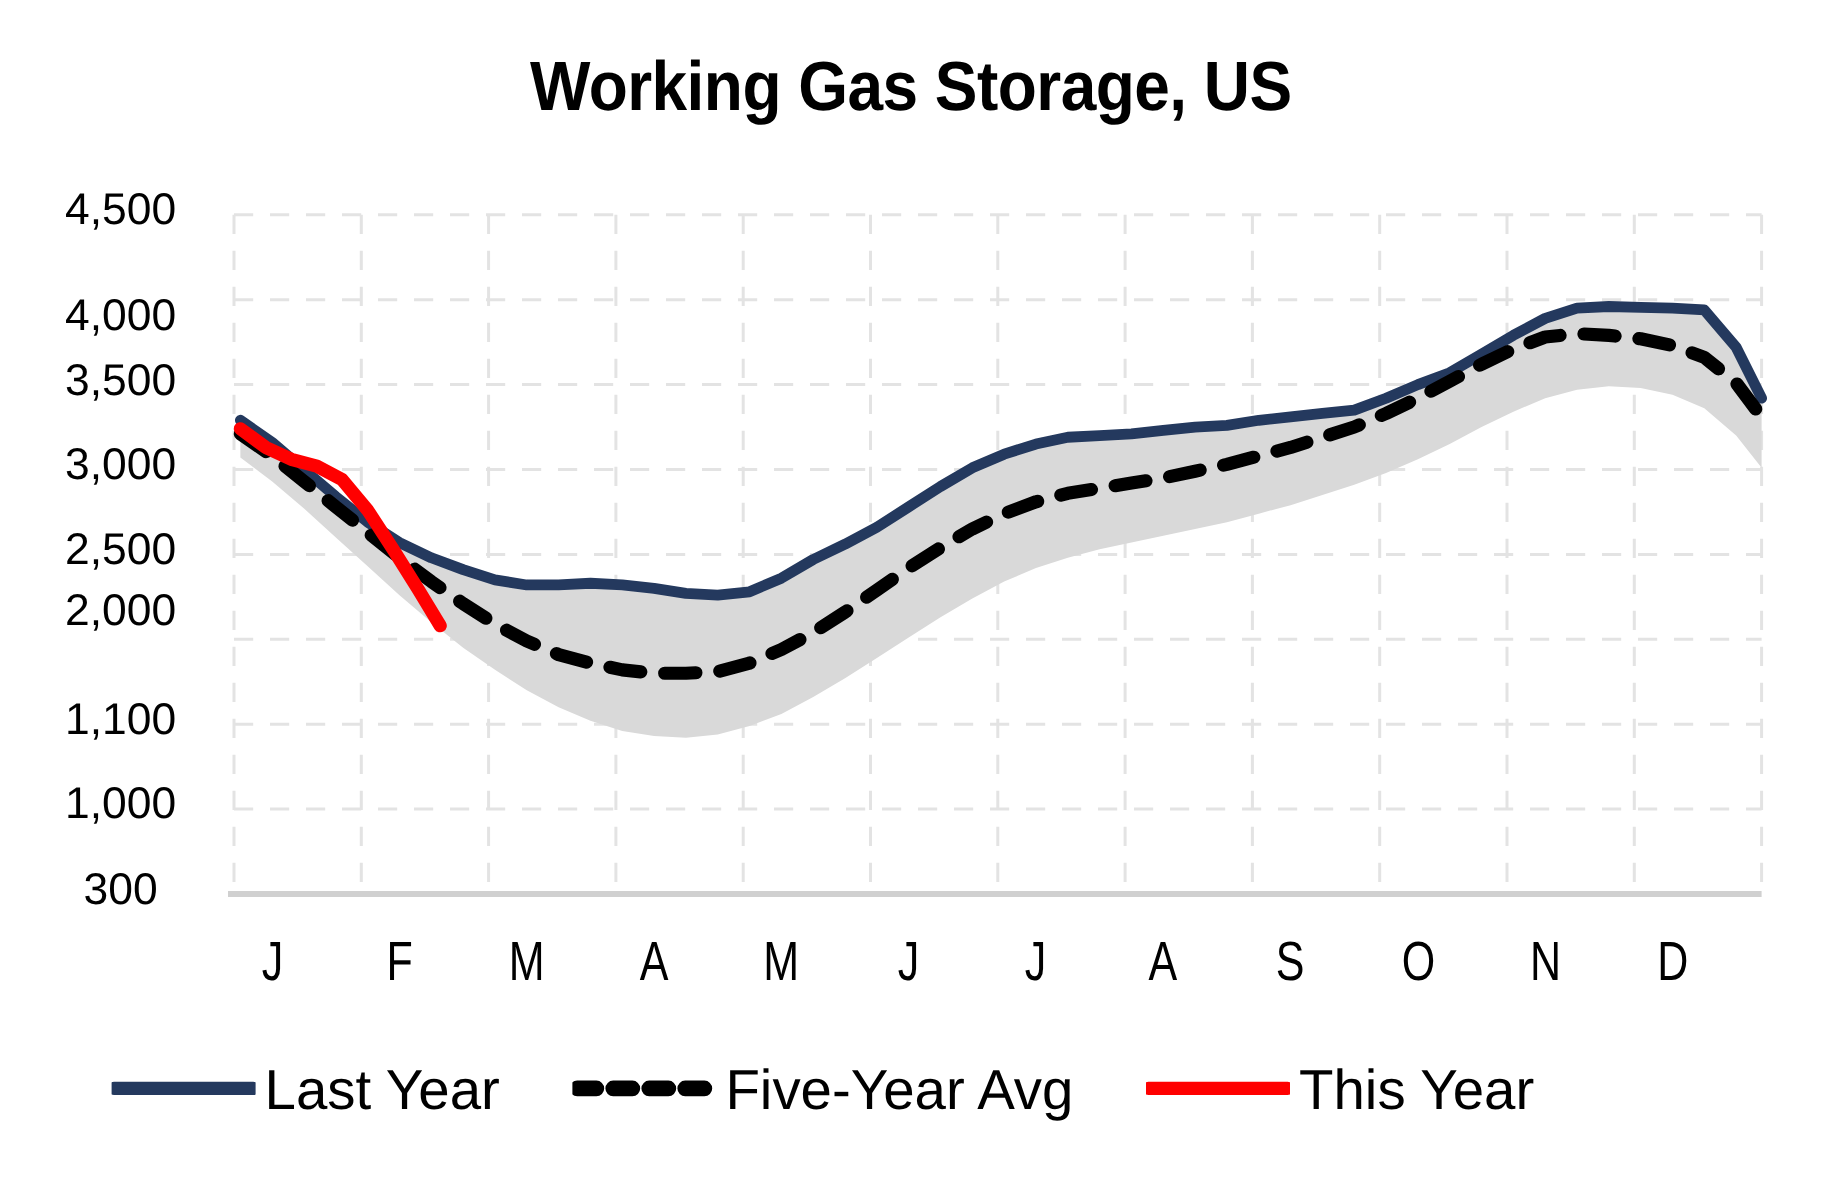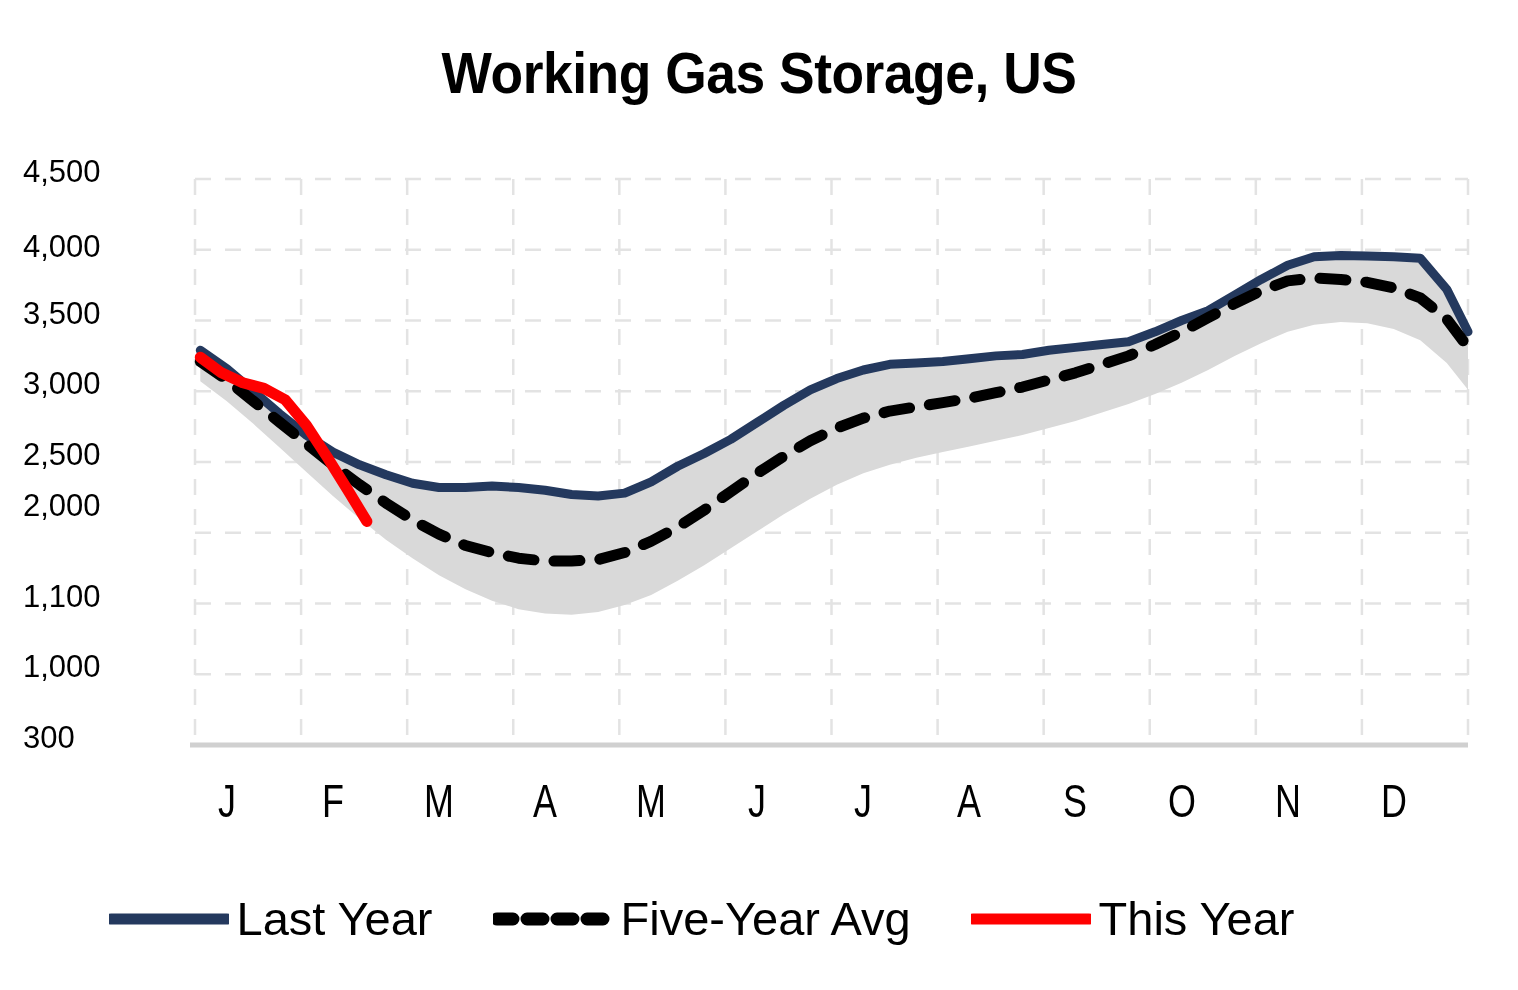--- a/index.html
+++ b/index.html
@@ -51,22 +51,22 @@
     position: absolute;
     left: 0;
     top: 0;
   }
 
   
   .y-tick-label {
     position: absolute;
     right: 0;
     width: 155px;
-    text-align: left;
-    font-size: 31px;
+    text-align: center;
+    font-size: 37px;
     color: #000000;
     font-family: "Liberation Sans", sans-serif;
     line-height: 1;
     white-space: nowrap;
   }
   #y-axis-labels {
     position: absolute;
     left: 0;
     top: 0;
     width: 178px;
@@ -90,27 +90,27 @@
     font-family: "Liberation Sans Narrow", "Liberation Sans", sans-serif;
     font-size: 46px;
     color: #000000;
     line-height: 1;
     transform: scaleX(0.78);
   }
 
   
   #legend {
     position: absolute;
-    left: 16px;
+    left: 0;
     top: 872px;
     width: 1371px;
     height: 70px;
     display: flex;
     justify-content: center;
-    align-items: flex-end;
+    align-items: center;
     gap: 0;
   }
   .legend-item {
     display: flex;
     align-items: center;
     white-space: nowrap;
   }
   .legend-item + .legend-item { margin-left: 60px; }
 
   .legend-swatch {
@@ -160,21 +160,21 @@
           <line x1="195" y1="674.25" x2="1468" y2="674.25" stroke="#E3E3E3" stroke-width="2.5" stroke-dasharray="16 14"></line>
         </g>
         <path d="M200.30416666666667 350.215 L226.825 367.195 L253.34583333333333 389.83500000000004 L279.8666666666667 412.47499999999997 L306.38750000000005 433.7 L332.9083333333333 450.68 L359.4291666666667 463.415 L385.95 473.32 L412.4708333333333 481.81 L438.9916666666667 486.055 L465.5125 486.055 L492.0333333333333 484.64 L518.5541666666667 486.055 L545.0749999999999 488.885 L571.5958333333333 493.13 L598.1166666666667 494.54499999999996 L624.6374999999999 491.71500000000003 L651.1583333333333 480.395 L677.6791666666667 464.83 L704.1999999999999 452.095 L730.7208333333333 437.945 L757.2416666666667 420.965 L783.7624999999999 403.98499999999996 L810.2833333333333 388.42 L836.8041666666667 377.09999999999997 L863.325 368.60999999999996 L889.8458333333333 362.95 L916.3666666666667 361.535 L942.8875 360.11999999999995 L969.4083333333333 357.28999999999996 L995.9291666666667 354.46000000000004 L1022.45 353.045 L1048.9708333333333 348.8 L1075.4916666666668 345.97 L1102.0125 343.14000000000004 L1128.5333333333333 338.895 L1155.0541666666668 328.99 L1181.575 317.67 L1208.0958333333333 307.76500000000004 L1234.6166666666668 292.2 L1261.1375 276.635 L1287.6583333333333 263.90000000000003 L1314.1791666666668 256.825 L1340.7 255.41000000000003 L1367.2208333333333 256.1175 L1393.7416666666668 256.825 L1420.2625 258.24 L1446.7833333333333 289.36999999999995 L1468 331.82 L1468 389.83500000000004 L1446.7833333333333 362.95 L1420.2625 340.31 L1393.7416666666668 328.99 L1367.2208333333333 323.33 L1340.7 321.91499999999996 L1314.1791666666668 324.74499999999995 L1287.6583333333333 331.82 L1261.1375 343.14000000000004 L1234.6166666666668 355.875 L1208.0958333333333 370.02500000000003 L1181.575 382.76 L1155.0541666666668 394.08 L1128.5333333333333 403.98499999999996 L1102.0125 412.47499999999997 L1075.4916666666668 420.965 L1048.9708333333333 428.03999999999996 L1022.45 435.115 L995.9291666666667 440.77500000000003 L969.4083333333333 446.435 L942.8875 452.095 L916.3666666666667 457.75500000000005 L889.8458333333333 464.83 L863.325 473.32 L836.8041666666667 484.64 L810.2833333333333 498.78999999999996 L783.7624999999999 514.355 L757.2416666666667 531.335 L730.7208333333333 548.315 L704.1999999999999 565.295 L677.6791666666667 580.86 L651.1583333333333 595.01 L624.6374999999999 604.915 L598.1166666666667 611.99 L571.5958333333333 614.8199999999999 L545.0749999999999 613.405 L518.5541666666667 609.16 L492.0333333333333 600.67 L465.5125 589.35 L438.9916666666667 575.2 L412.4708333333333 558.22 L385.95 539.825 L359.4291666666667 518.6 L332.9083333333333 495.96000000000004 L306.38750000000005 471.90500000000003 L279.8666666666667 447.84999999999997 L253.34583333333333 423.795 L226.825 401.155 L200.30416666666667 381.345 Z" fill="#D9D9D9" stroke="none"></path>
         <polyline points="200.30416666666667,350.215 226.825,368.60999999999996 253.34583333333333,391.25 279.8666666666667,413.89000000000004 306.38750000000005,435.115 332.9083333333333,452.095 359.4291666666667,464.83 385.95,474.735 412.4708333333333,483.22499999999997 438.9916666666667,487.46999999999997 465.5125,487.46999999999997 492.0333333333333,486.055 518.5541666666667,487.46999999999997 545.0749999999999,490.29999999999995 571.5958333333333,494.54499999999996 598.1166666666667,495.96000000000004 624.6374999999999,493.13 651.1583333333333,481.81 677.6791666666667,466.245 704.1999999999999,453.51 730.7208333333333,439.35999999999996 757.2416666666667,422.38000000000005 783.7624999999999,405.40000000000003 810.2833333333333,389.83500000000004 836.8041666666667,378.51500000000004 863.325,370.02500000000003 889.8458333333333,364.365 916.3666666666667,362.95 942.8875,361.535 969.4083333333333,358.705 995.9291666666667,355.875 1022.45,354.46000000000004 1048.9708333333333,350.215 1075.4916666666668,347.385 1102.0125,344.555 1128.5333333333333,341.72499999999997 1155.0541666666668,331.82 1181.575,320.5 1208.0958333333333,310.595 1234.6166666666668,295.03 1261.1375,279.465 1287.6583333333333,265.315 1314.1791666666668,256.825 1340.7,255.41000000000003 1367.2208333333333,256.1175 1393.7416666666668,256.825 1420.2625,258.24 1446.7833333333333,289.36999999999995 1468,331.82" fill="none" stroke="#24395E" stroke-width="9" stroke-linecap="round" stroke-linejoin="round"></polyline>
         <polyline points="200.30416666666667,361.535 226.825,379.93 253.34583333333333,401.155 279.8666666666667,422.38000000000005 306.38750000000005,443.605 332.9083333333333,464.83 359.4291666666667,484.64 385.95,503.03499999999997 412.4708333333333,520.015 438.9916666666667,534.165 465.5125,545.485 492.0333333333333,552.56 518.5541666666667,558.22 545.0749999999999,561.05 571.5958333333333,561.05 598.1166666666667,559.635 624.6374999999999,552.56 651.1583333333333,541.24 677.6791666666667,527.09 704.1999999999999,510.11 730.7208333333333,491.71500000000003 757.2416666666667,473.32 783.7624999999999,456.34 810.2833333333333,440.77500000000003 836.8041666666667,428.03999999999996 863.325,418.135 889.8458333333333,411.06 916.3666666666667,406.815 942.8875,402.57 969.4083333333333,398.325 995.9291666666667,392.66499999999996 1022.45,387.00500000000005 1048.9708333333333,379.93 1075.4916666666668,372.855 1102.0125,364.365 1128.5333333333333,355.875 1155.0541666666668,344.555 1181.575,331.82 1208.0958333333333,317.67 1234.6166666666668,303.52 1261.1375,290.785 1287.6583333333333,280.88000000000005 1314.1791666666668,278.05 1340.7,279.465 1367.2208333333333,282.295 1393.7416666666668,287.955 1420.2625,297.85999999999996 1446.7833333333333,319.08500000000004 1468,347.385" fill="none" stroke="#000000" stroke-width="11" stroke-linecap="round" stroke-linejoin="round" stroke-dasharray="26 20"></polyline>
         <polyline points="200.30416666666667,357.28999999999996 221.52083333333334,372.855 242.7375,382.76 263.95416666666665,388.42 285.17083333333335,399.74 306.38750000000005,425.21000000000004 327.6041666666667,457.75500000000005 348.8208333333333,491.71500000000003 366.855,521.43" fill="none" stroke="#FF0000" stroke-width="11" stroke-linecap="round" stroke-linejoin="round"></polyline>
         <line x1="190" y1="745" x2="1468" y2="745" stroke="#D0D0D0" stroke-width="5"></line>
       </svg>
     <div id="y-axis-labels">
         <div class="y-tick-label" style="top: 156px;">4,500</div>
-        <div class="y-tick-label" style="top: 231px;">4,000</div>
+        <div class="y-tick-label" style="top: 244px;">4,000</div>
         <div class="y-tick-label" style="top: 297.5px;">3,500</div>
         <div class="y-tick-label" style="top: 368.25px;">3,000</div>
         <div class="y-tick-label" style="top: 439px;">2,500</div>
         <div class="y-tick-label" style="top: 490px;">2,000</div>
         <div class="y-tick-label" style="top: 580.5px;">1,100</div>
         <div class="y-tick-label" style="top: 651.25px;">1,000</div>
         <div class="y-tick-label" style="top: 722px;">300</div>
       </div>
     <div id="x-axis-labels">
         <div class="x-tick-label" style="left: 31.825px;">J</div>

